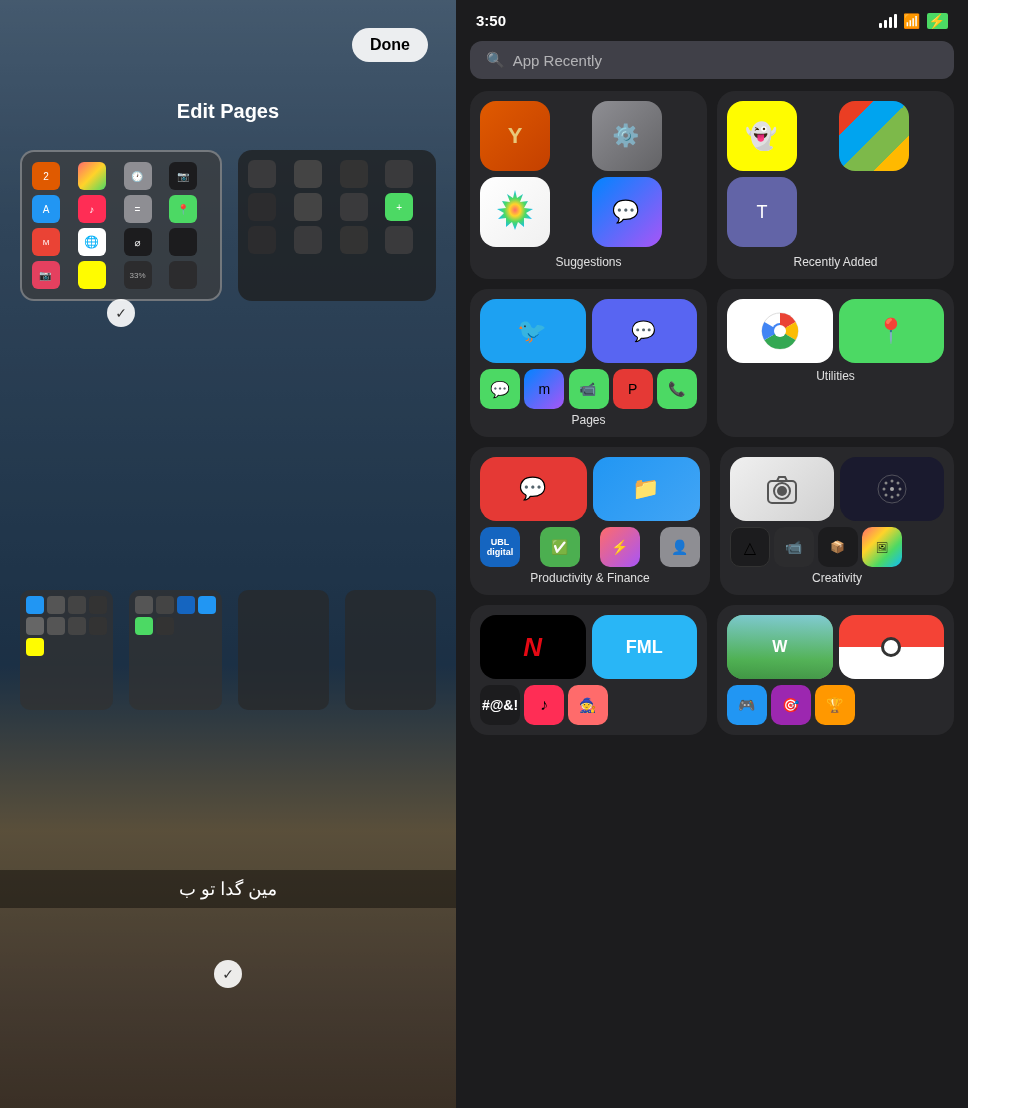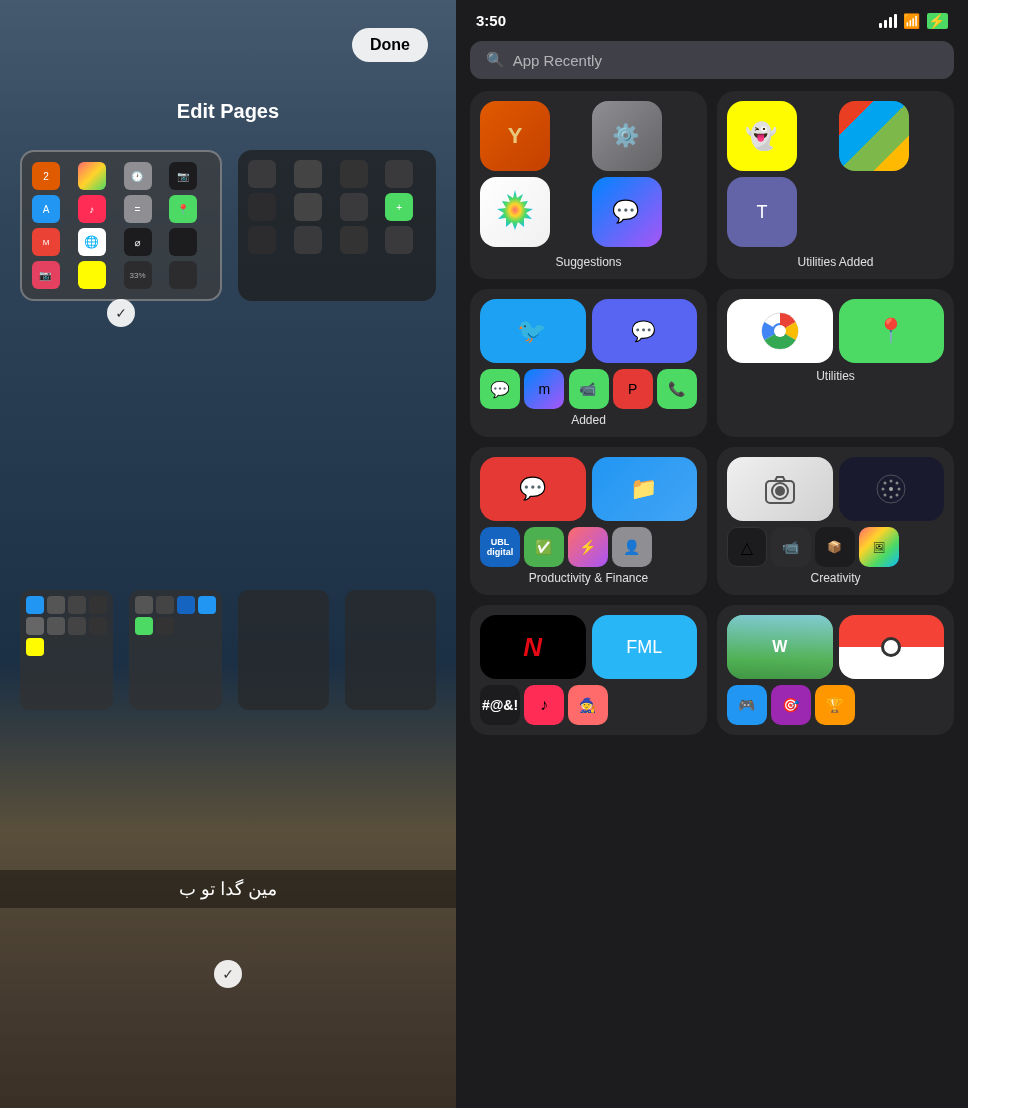--- a/index.html
+++ b/index.html
@@ -429,21 +429,21 @@
             <span style="font-size:26px;">👻</span>
           </div>
 
           <div class="app-icon-large" style="background:linear-gradient(135deg,#ea3e23 25%,#00a4ef 25%,#00a4ef 50%,#7db94a 50%,#7db94a 75%,#ffb900 75%);border-radius:16px;">
           </div>
 
           <div class="app-icon-large" style="background:#6264a7;border-radius:16px;">
             <span style="font-size:18px;color:white;">T</span>
           </div>
         </div>
-        <div class="folder-label">Utilities Added</div>
+        <div class="folder-label">Recently Added</div>
       </div>
     </div>
 
     <div class="folder-row">
 
       <div class="folder-card">
 
         <div style="display:flex;gap:6px;margin-bottom:6px;">
           <div class="app-icon-large-single" style="background:#1da1f2;border-radius:16px;flex:1;height:64px;">
             <span style="font-size:24px;color:white;">🐦</span>
@@ -453,21 +453,21 @@
           </div>
         </div>
 
         <div style="display:flex;gap:4px;justify-content:space-between;">
           <div style="width:40px;height:40px;border-radius:10px;background:#4cd964;display:flex;align-items:center;justify-content:center;font-size:16px;">💬</div>
           <div style="width:40px;height:40px;border-radius:10px;background:linear-gradient(135deg,#0084ff,#a855f7);display:flex;align-items:center;justify-content:center;font-size:14px;">m</div>
           <div style="width:40px;height:40px;border-radius:10px;background:#4cd964;display:flex;align-items:center;justify-content:center;font-size:14px;color:white;">📹</div>
           <div style="width:40px;height:40px;border-radius:10px;background:#e53935;display:flex;align-items:center;justify-content:center;font-size:14px;">P</div>
           <div style="width:40px;height:40px;border-radius:10px;background:#4cd964;display:flex;align-items:center;justify-content:center;font-size:14px;">📞</div>
         </div>
-        <div class="folder-label">Added</div>
+        <div class="folder-label">Pages</div>
       </div>
 
       <div class="folder-card">
 
         <div style="display:flex;gap:6px;margin-bottom:6px;">
           <div class="app-icon-large-single" style="background:#fff;border-radius:16px;flex:1;height:64px;">
             <svg width="40" height="40" viewBox="0 0 40 40">
               <circle cx="20" cy="20" r="18" fill="#fff" stroke="#ddd" stroke-width="1"></circle>
               <circle cx="20" cy="20" r="8" fill="#4285f4"></circle>
               <path d="M20 2 A18 18 0 0 1 35.6 11 L20 20 Z" fill="#ea4335"></path>
@@ -490,21 +490,21 @@
 
       <div class="folder-card">
         <div style="display:flex;gap:6px;margin-bottom:6px;">
           <div class="app-icon-large-single" style="background:#e53935;border-radius:16px;flex:1;height:64px;">
             <span style="font-size:22px;color:white;">💬</span>
           </div>
           <div class="app-icon-large-single" style="background:linear-gradient(135deg,#2196f3,#42a5f5);border-radius:16px;flex:1;height:64px;">
             <span style="font-size:22px;color:white;">📁</span>
           </div>
         </div>
-        <div style="display:flex;gap:4px;">
+        <div style="display:flex;gap:20px;">
           <div style="width:40px;height:40px;border-radius:10px;background:#1565c0;display:flex;align-items:center;justify-content:center;font-size:9px;color:white;font-weight:bold;text-align:center;">UBL<br>digital</div>
           <div style="width:40px;height:40px;border-radius:10px;background:#4caf50;display:flex;align-items:center;justify-content:center;font-size:14px;">✅</div>
           <div style="width:40px;height:40px;border-radius:10px;background:linear-gradient(135deg,#ff6b6b,#a855f7);display:flex;align-items:center;justify-content:center;font-size:14px;">⚡</div>
           <div style="width:40px;height:40px;border-radius:10px;background:#8e8e93;display:flex;align-items:center;justify-content:center;font-size:14px;">👤</div>
         </div>
         <div class="folder-label">Productivity &amp; Finance</div>
       </div>
 
       <div class="folder-card">
         <div style="display:flex;gap:6px;margin-bottom:6px;">
@@ -542,21 +542,21 @@
     </div>
 
     <div class="folder-row">
 
       <div class="folder-card">
         <div style="display:flex;gap:6px;margin-bottom:6px;">
           <div class="app-icon-large-single" style="background:#000;border-radius:16px;flex:1;height:64px;">
             <span style="font-size:26px;color:#e50914;font-weight:900;font-style:italic;">N</span>
           </div>
           <div class="app-icon-large-single" style="background:#29b6f6;border-radius:16px;flex:1;height:64px;">
-            <span style="font-size:18px;color:white;font-weight:normal;">FML</span>
+            <span style="font-size:18px;color:white;font-weight:bold;">FML</span>
           </div>
         </div>
         <div style="display:flex;gap:4px;">
           <div style="width:40px;height:40px;border-radius:10px;background:#1c1c1e;display:flex;align-items:center;justify-content:center;font-size:14px;color:white;font-weight:bold;">#@&amp;!</div>
           <div style="width:40px;height:40px;border-radius:10px;background:#ff2d55;display:flex;align-items:center;justify-content:center;font-size:16px;">♪</div>
           <div style="width:40px;height:40px;border-radius:10px;background:#ff6b6b;display:flex;align-items:center;justify-content:center;font-size:14px;">🧙</div>
         </div>
       </div>
 
       <div class="folder-card">

